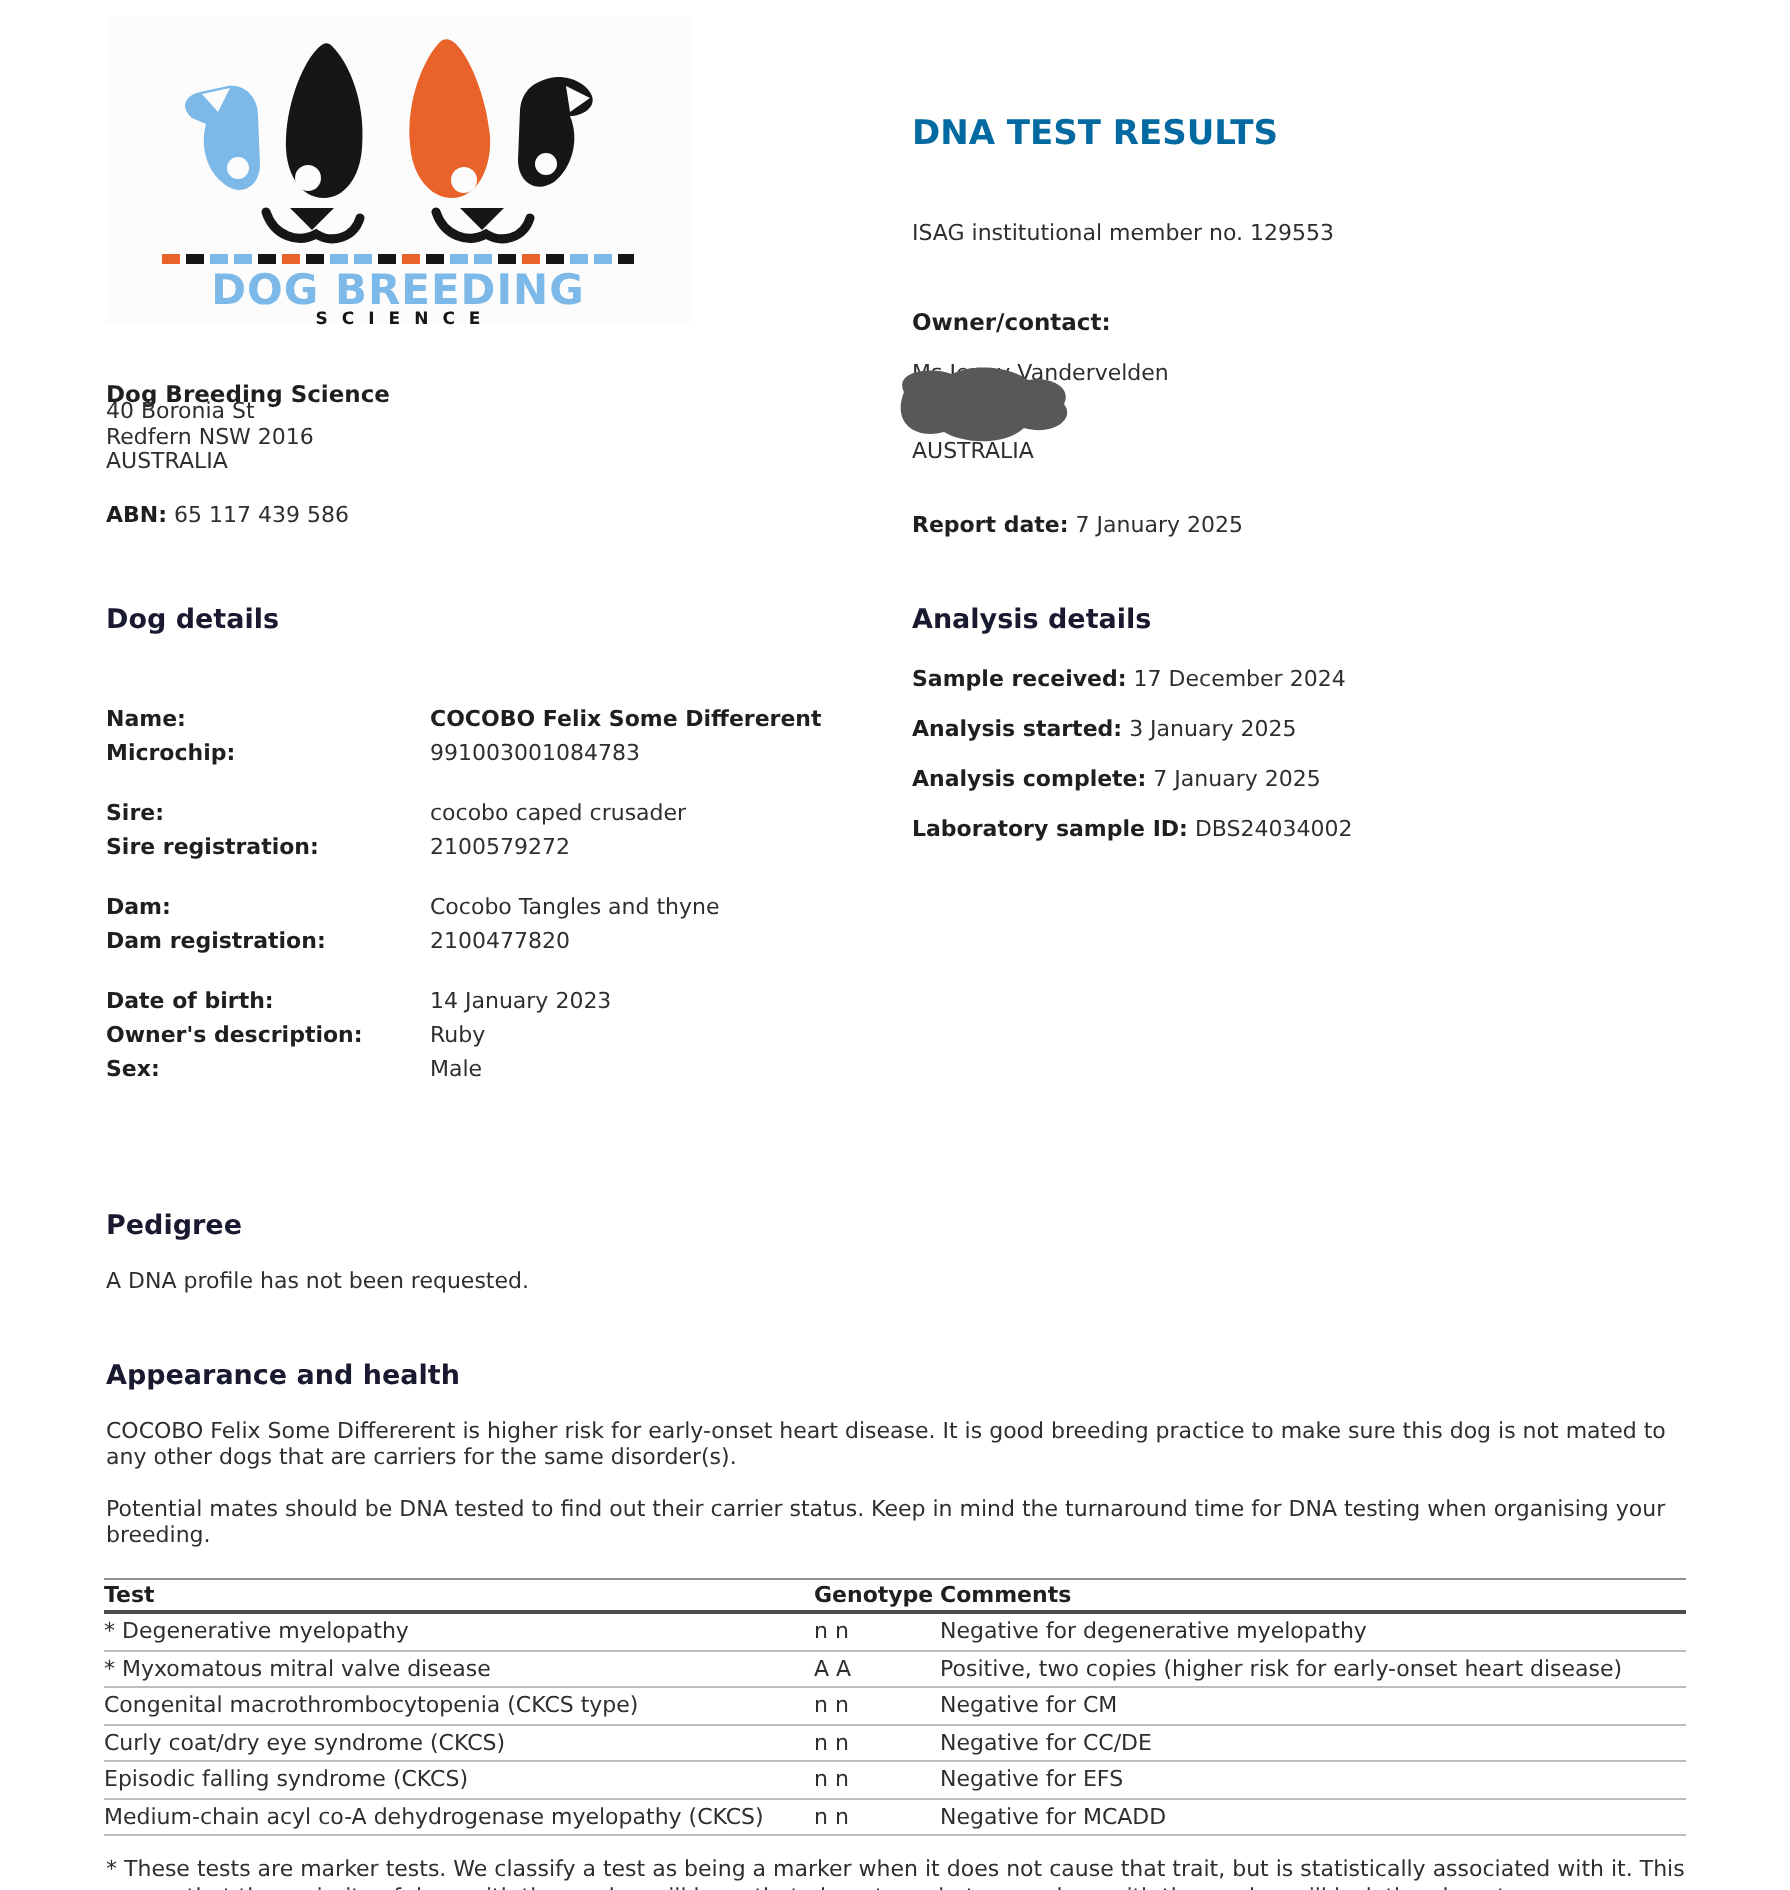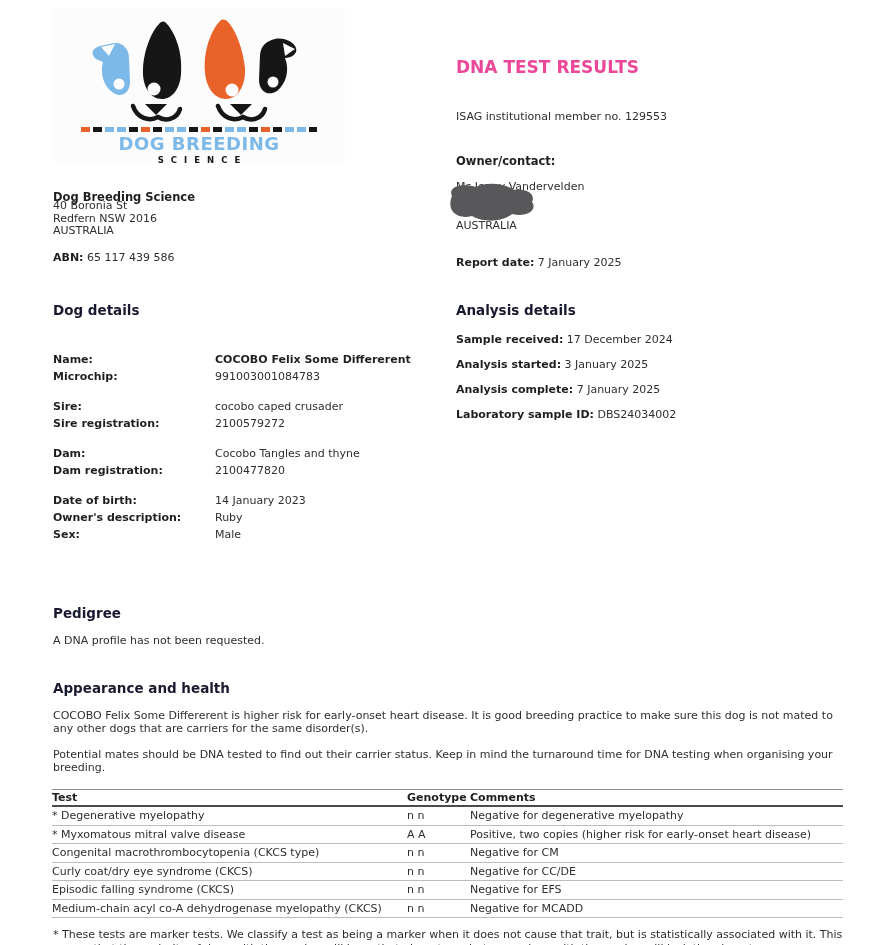--- a/index.html
+++ b/index.html
@@ -2,35 +2,35 @@
 <html><head>
 <meta charset="utf-8">
 <style>
   html,body{margin:0;padding:0;background:#fff;}
   #page{
     position:relative;width:895px;height:945px;background:#ffffff;overflow:hidden;
     font-family:"DejaVu Sans",sans-serif;font-size:11px;color:#2e2e2e;
   }
   .abs{position:absolute;}
   .b{font-weight:bold;color:#1f1f1f;}
-  .h1{font-size:17px;font-weight:bold;color:#ec4899;letter-spacing:0px;}
+  .h1{font-size:17px;font-weight:bold;color:#0369a1;letter-spacing:0px;}
   .h2{font-size:13.5px;font-weight:bold;color:#191930;text-align:right;}
 
   
   #logo-box{left:53px;top:8px;width:292px;height:154px;background:#fcfcfc;}
   #logo-heads{position:absolute;left:26px;top:4px;}
   #logo-dashes{position:absolute;left:28px;top:119px;width:236px;height:5px;
     background:repeating-linear-gradient(90deg,
       #e8622a 0 9px,#fff 9px 12px,
       #161616 12px 21px,#fff 21px 24px,
       #7cb9e8 24px 33px,#fff 33px 36px,
       #7cb9e8 36px 45px,#fff 45px 48px,
       #161616 48px 57px,#fff 57px 60px);}
   #logo-word{position:absolute;left:0;top:125px;width:100%;text-align:center;
-    font-size:18px;font-weight:bold;color:#7cb9e8;letter-spacing:0.5px;}
+    font-size:21px;font-weight:bold;color:#7cb9e8;letter-spacing:0.5px;}
   #logo-sub{position:absolute;left:0;top:147px;width:100%;text-align:center;
     font-size:8.5px;font-weight:bold;color:#161616;letter-spacing:7px;text-indent:7px;}
 
   
   #company-name{left:53px;top:174px;font-size:11.5px;margin-top:16px;}
   #company-address{left:53px;top:200px;line-height:12.6px;}
   #abn-row{left:53px;top:251px;}
 
   
   #report-title{left:456px;top:57px;}

